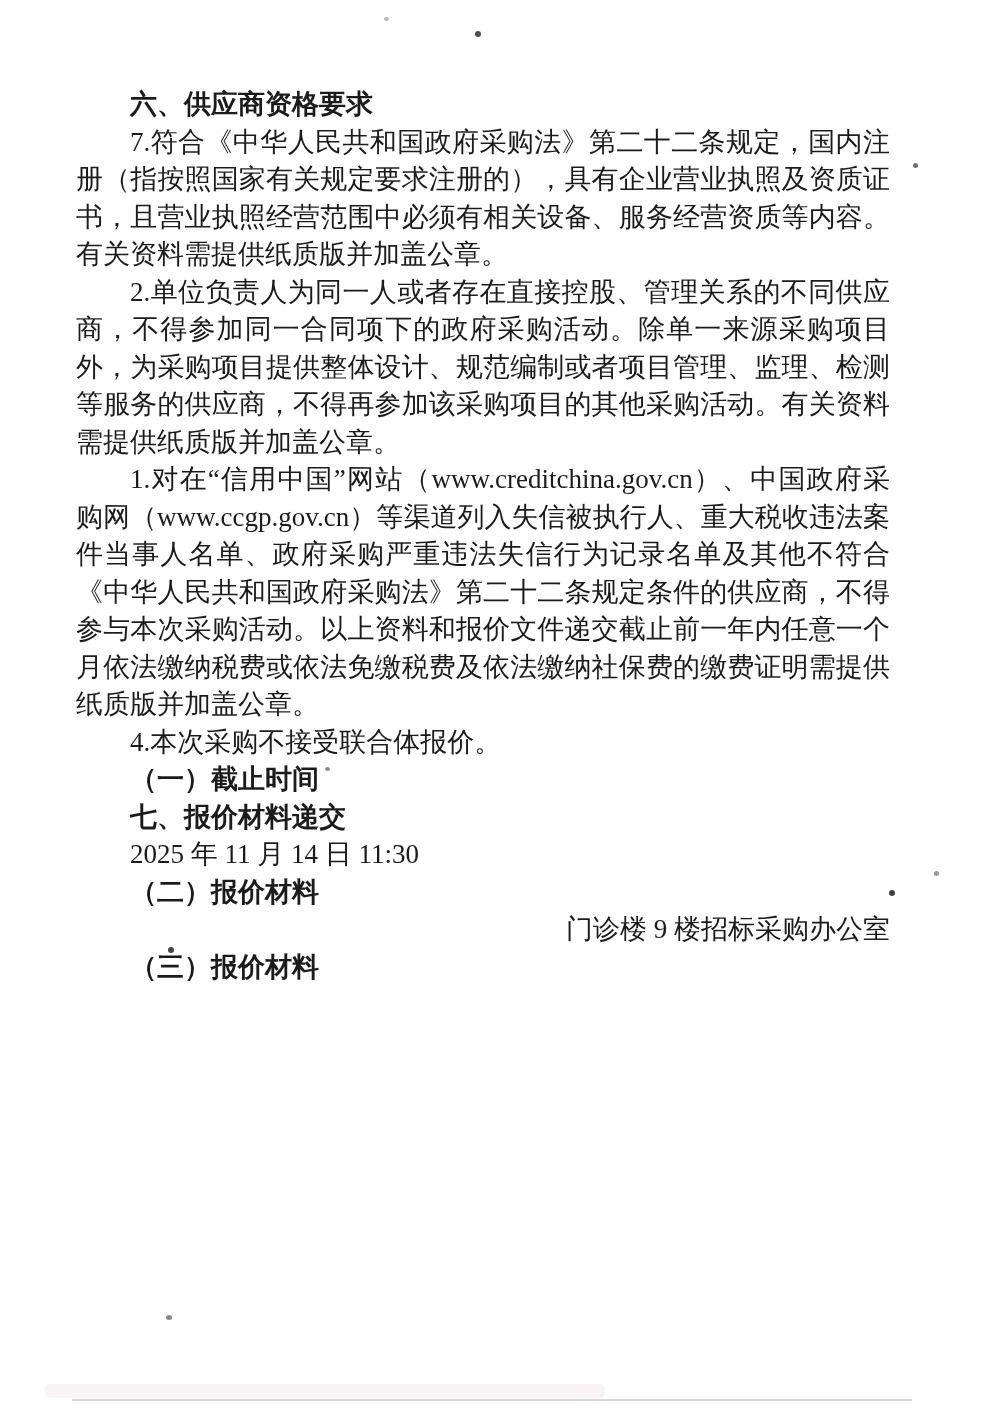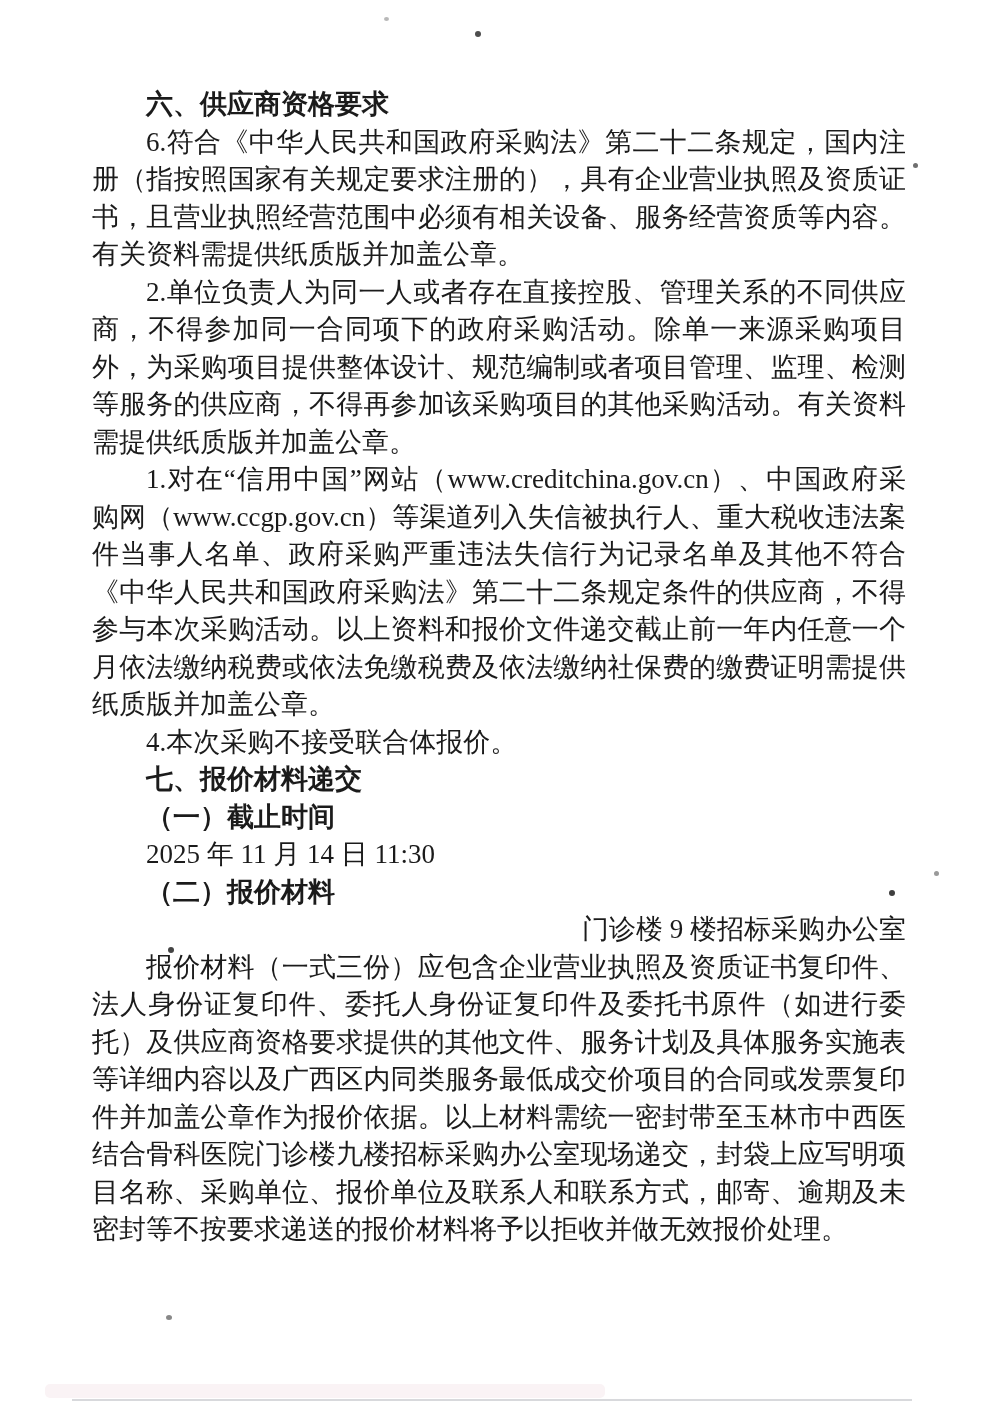--- a/index.html
+++ b/index.html
@@ -11,21 +11,21 @@
     position: relative;
     width: 1000px;
     height: 1414px;
     background: #ffffff;
     overflow: hidden;
     font-family: "Liberation Serif", "DejaVu Serif", serif;
     color: #1b1b1b;
   }
   .content {
     position: absolute;
-    left: 92px;
+    left: 76px;
     top: 86px;
     width: 814px;
     font-size: 27px;
     line-height: 37.5px;
     text-align: justify;
     text-justify: inter-ideograph;
   }
   .content p, .content div.line {
     margin: 0;
     padding: 0;
@@ -95,39 +95,39 @@
   <span class="speck s4"></span>
   <span class="speck s5"></span>
   <span class="speck s6"></span>
   <span class="speck s7"></span>
   <span class="speck s8"></span>
 
   <div class="content">
 
     <div class="line heading">六、供应商资格要求</div>
 
-    <p class="para">6.符合《中华人民共和国政府采购法》第二十二条规定，国内注册（指按照国家有关规定要求注册的），具有企业营业执照及资质证书，且营业执照经营范围中必须有相关设备、服务经营资质等内容。有关资料需提供纸质版并加盖公章。</p>
+    <p class="para">7.符合《中华人民共和国政府采购法》第二十二条规定，国内注册（指按照国家有关规定要求注册的），具有企业营业执照及资质证书，且营业执照经营范围中必须有相关设备、服务经营资质等内容。有关资料需提供纸质版并加盖公章。</p>
 
     <p class="para">2.单位负责人为同一人或者存在直接控股、管理关系的不同供应商，不得参加同一合同项下的政府采购活动。除单一来源采购项目外，为采购项目提供整体设计、规范编制或者项目管理、监理、检测等服务的供应商，不得再参加该采购项目的其他采购活动。有关资料需提供纸质版并加盖公章。</p>
 
     <p class="para">1.对在“信用中国”网站（www.creditchina.gov.cn）、中国政府采购网（www.ccgp.gov.cn）等渠道列入失信被执行人、重大税收违法案件当事人名单、政府采购严重违法失信行为记录名单及其他不符合《中华人民共和国政府采购法》第二十二条规定条件的供应商，不得参与本次采购活动。以上资料和报价文件递交截止前一年内任意一个月依法缴纳税费或依法免缴税费及依法缴纳社保费的缴费证明需提供纸质版并加盖公章。</p>
 
     <p class="para">4.本次采购不接受联合体报价。</p>
 
+    <div class="line subheading">（一）截止时间</div>
+
     <div class="line heading">七、报价材料递交</div>
-
-    <div class="line subheading">（一）截止时间</div>
 
     <div class="line val-ind2">2025 年 11 月 14 日 11:30</div>
 
     <div class="line subheading">（二）报价材料</div>
 
     <div class="line val-ind1">门诊楼 9 楼招标采购办公室</div>
 
+    <div class="line subheading">（三）报价材料</div>
 
-    <p class="para">报价材料（一式三份）应包含企业营业执照及资质证书复印件、法人身份证复印件、委托人身份证复印件及委托书原件（如进行委托）及供应商资格要求提供的其他文件、服务计划及具体服务实施表等详细内容以及广西区内同类服务最低成交价项目的合同或发票复印件并加盖公章作为报价依据。以上材料需统一密封带至玉林市中西医结合骨科医院门诊楼九楼招标采购办公室现场递交，封袋上应写明项目名称、采购单位、报价单位及联系人和联系方式，邮寄、逾期及未密封等不按要求递送的报价材料将予以拒收并做无效报价处理。</p>
 
   </div>
 
   <div class="scan-tint"></div>
   <div class="scan-edge"></div>
 
 </div>
 
 </body></html>

